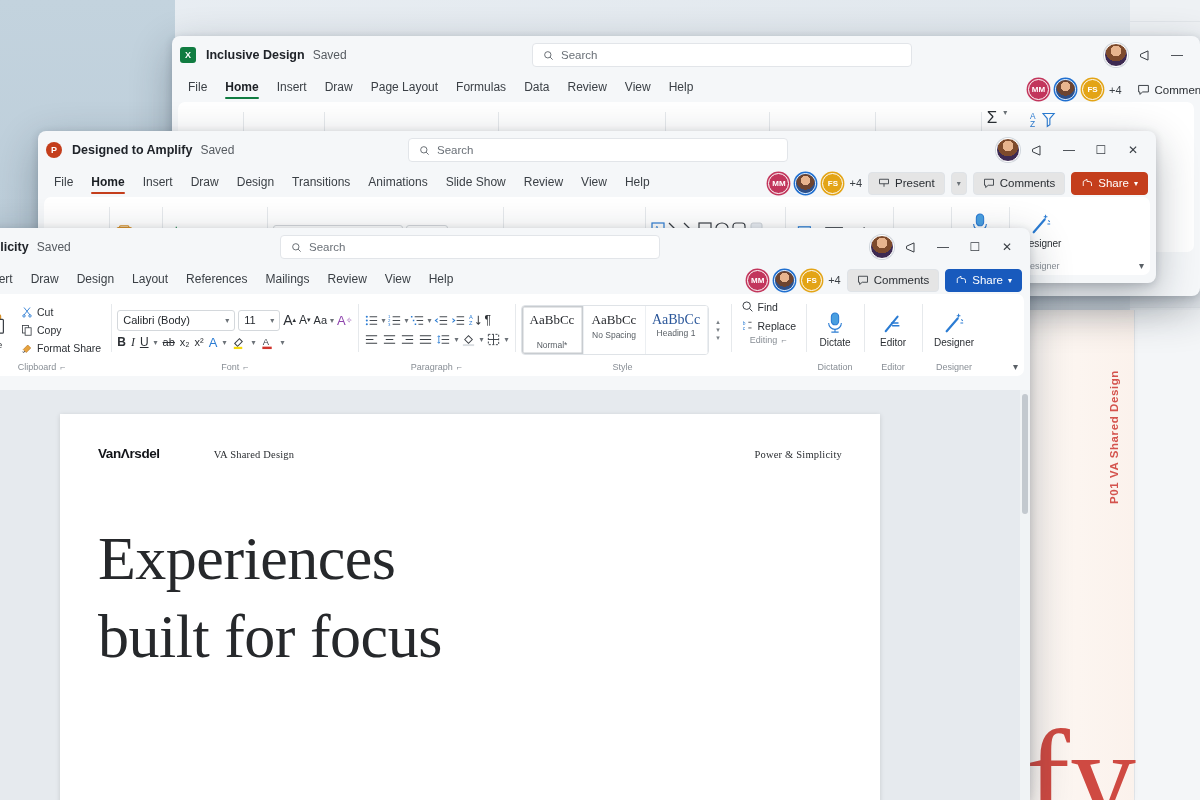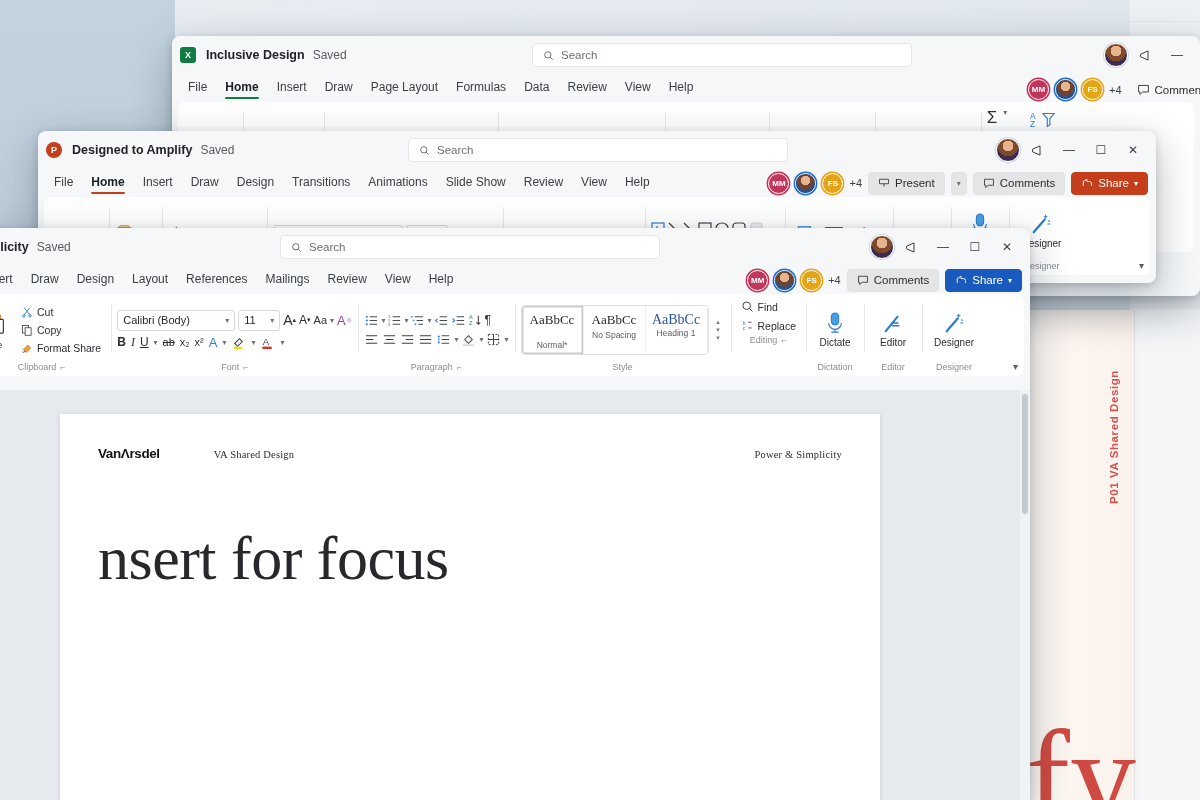--- a/index.html
+++ b/index.html
@@ -1193,21 +1193,22 @@
   </div>
 
   <div class="docsurface" style="left:0; top:162px; right:0; bottom:0;">
     <div class="page" style="left:90px; top:24px; width:820px; height:420px;">
       <div class="pg-head">
         <span class="logo">VanΛrsdel</span>
         <span class="pg-sub">VA Shared Design</span>
         <span class="pg-right">Power &amp; Simplicity</span>
       </div>
       <div class="headline">
-        <div>nsert for focus</div>
+        <div>Experiences</div>
+        <div>built for focus</div>
       </div>
     </div>
 
     <div class="vscroll">
         <i></i>
       </div>
   </div>
 </div>
 
 </body></html>

